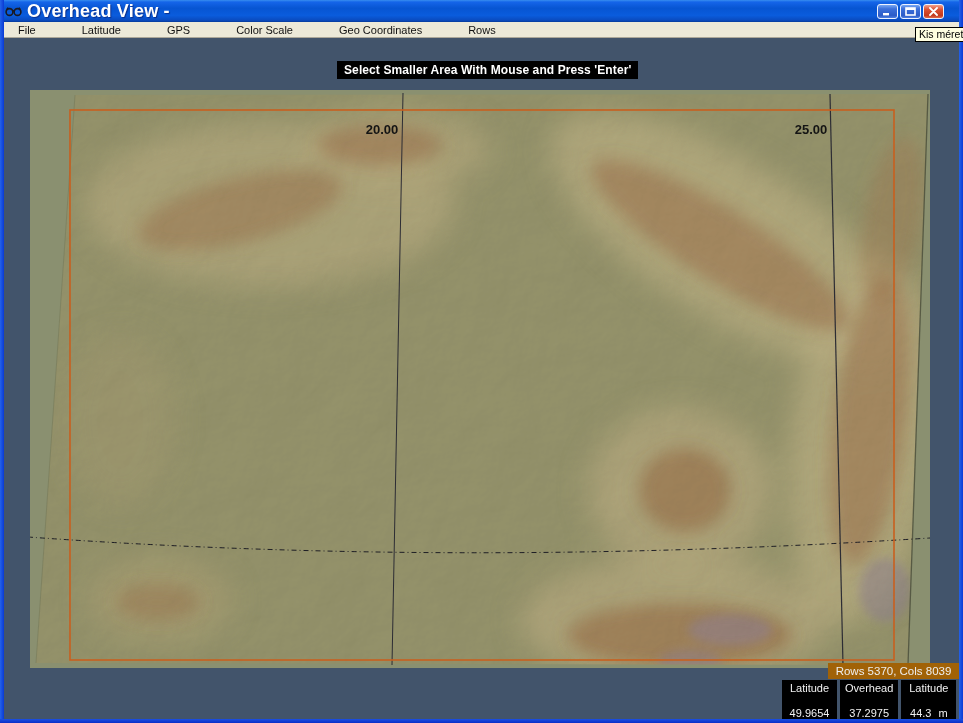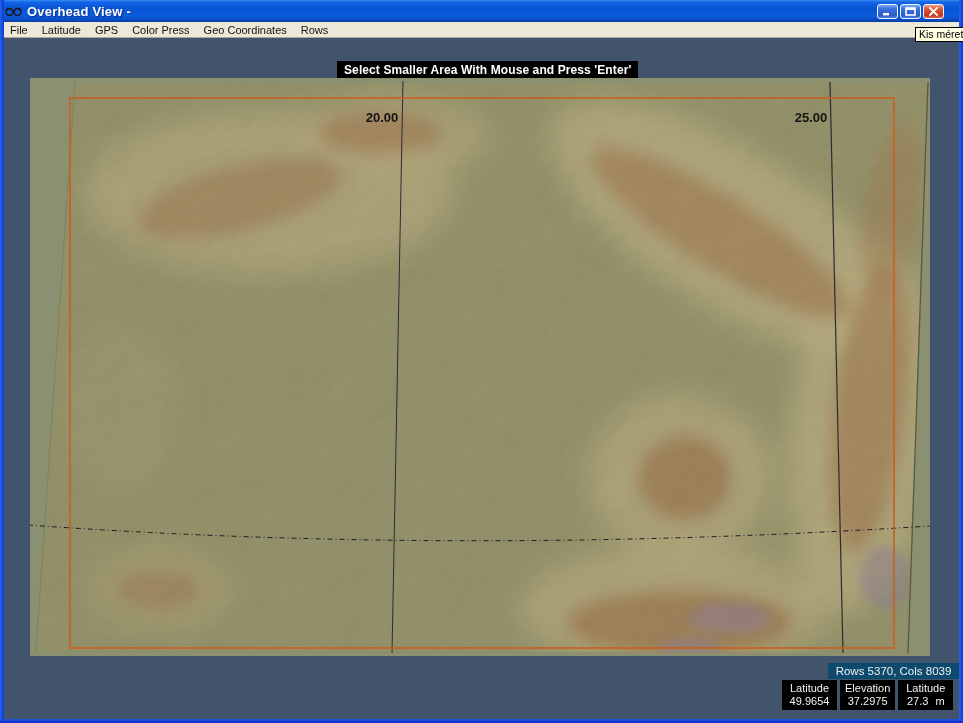--- a/index.html
+++ b/index.html
@@ -10,49 +10,49 @@
   .frame-edge { position:absolute; background:linear-gradient(90deg,#2563e8,#0a3ad4); z-index:40; }
   #edge-left  { left:0; top:0; width:4px; height:723px; }
   #edge-right { right:0; top:0; width:4px; height:723px; }
   #edge-bottom{ left:0; bottom:0; width:963px; height:4px; background:linear-gradient(180deg,#1b50e2,#0a2fc8); }
 
   
   #titlebar { position:absolute; left:0; top:0; width:963px; height:22px; z-index:30;
     background:linear-gradient(180deg,#388eef 0%,#1565e9 9%,#0755d2 38%,#0a5cdd 70%,#0a4bbf 92%,#063a9b 100%);
     display:flex; align-items:center; }
   #title-icon { width:17px; height:14px; margin-left:5px; }
-  #title-text { color:#fff; font-size:13px; font-weight:bold; margin-left:5px;
+  #title-text { color:#fff; font-size:18px; font-weight:bold; margin-left:5px;
     text-shadow:1px 1px 1px #0a2f8c; letter-spacing:.2px; }
   #window-controls { position:absolute; right:19px; top:4px; display:flex; gap:2px; }
   .winbtn { width:21px; height:15px; border-radius:3px; border:1px solid #eef3ff;
     display:flex; align-items:center; justify-content:center; }
   .winbtn.blue { background:linear-gradient(180deg,#79a7f2 0%,#3c70da 30%,#2b5cc8 80%,#4e7ee0 100%); }
   .winbtn.red  { background:linear-gradient(180deg,#f0a08c 0%,#dc5133 35%,#c23a1d 80%,#e0684a 100%); }
 
   
   #menubar { position:absolute; left:3px; top:22px; width:957px; height:16px; z-index:30;
-    background:#ece9d8; display:flex; align-items:center; padding-left:0;
-    border-bottom:1px solid #aca899; }
+    background:#ece9d8; display:flex; align-items:center; padding-left:8px;
+    border-bottom:1px solid #aca899;gap:32px; }
   .menu-item { font-size:11px; color:#111; padding:1px 7px; cursor:default; }
 
   
   #client { position:absolute; left:4px; top:38px; width:955px; height:681px; background:#42546b; }
 
   #banner { position:absolute; left:333px; top:23px; background:#000; color:#fff;
     font-size:12px; font-weight:bold; padding:2px 7px; white-space:nowrap; letter-spacing:.1px; }
 
-  #map-wrap { position:absolute; left:26px; top:40px; width:900px; height:578px;text-align:right; }
+  #map-wrap { position:absolute; left:26px; top:52px; width:900px; height:578px;text-align:right; }
 
   #rows-cols-box { position:absolute; left:824px; top:625px; width:131px; height:16px;
-    background:#0c4a6e; color:#eee; font-size:11.5px; text-align:center; line-height:16px; white-space:nowrap; }
+    background:#a16207; color:#eee; font-size:11.5px; text-align:center; line-height:16px; white-space:nowrap; }
 
   #readouts { position:absolute; left:778px; top:642px; display:flex; gap:3px; }
   .readout { background:#000; color:#f2f2f2; text-align:center; padding:2px 5px 3px 5px; min-width:55px; }
   .readout .lbl { font-size:11px; line-height:12px; }
-  .readout .val { font-size:11px; line-height:12px; margin-top:1px; }
+  .readout .val { font-size:11px; line-height:12px; margin-top:13px; }
   .readout .unit { margin-left:7px; }
 
   #tooltip { position:absolute; left:915px; top:27px; z-index:50; background:#ffffe1;
     border:1px solid #000; color:#000; font-size:10.5px; padding:0 3px 1px 3px; white-space:nowrap; }
 
   .mult { mix-blend-mode:multiply; }
   svg text { font-family:"Liberation Sans", sans-serif; }
 </style>
 </head>
 <body>
@@ -84,21 +84,21 @@
           <path d="M1,1 L8,8 M8,1 L1,8" stroke="#fff" stroke-width="1.8" stroke-linecap="round"></path>
         </svg>
       </div>
     </div>
   </div>
 
   <div id="menubar">
     <span class="menu-item">File</span>
     <span class="menu-item">Latitude</span>
     <span class="menu-item">GPS</span>
-    <span class="menu-item">Color Press</span>
+    <span class="menu-item">Color Scale</span>
     <span class="menu-item">Geo Coordinates</span>
     <span class="menu-item">Rows</span>
   </div>
 
   <div id="tooltip">Kis méret</div>
 
   <div id="client">
 
     <div id="banner">Select Smaller Area With Mouse and Press 'Enter'</div>
 
@@ -176,27 +176,27 @@
     </div>
 
     <div id="rows-cols-box">Rows 5370, Cols 8039</div>
 
     <div id="readouts">
       <div class="readout">
         <div class="lbl">Latitude</div>
         <div class="val">49.9654</div>
       </div>
       <div class="readout">
-        <div class="lbl">Elevation</div>
+        <div class="lbl">Overhead</div>
         <div class="val">37.2975</div>
       </div>
       <div class="readout">
         <div class="lbl">Latitude</div>
         <div class="val">
-          <span>27.3</span><span class="unit">m</span>
+          <span>44.3</span><span class="unit">m</span>
         </div>
       </div>
     </div>
 
   </div>
 
   <div id="edge-left" class="frame-edge"></div>
   <div id="edge-right" class="frame-edge"></div>
   <div id="edge-bottom" class="frame-edge"></div>
 

